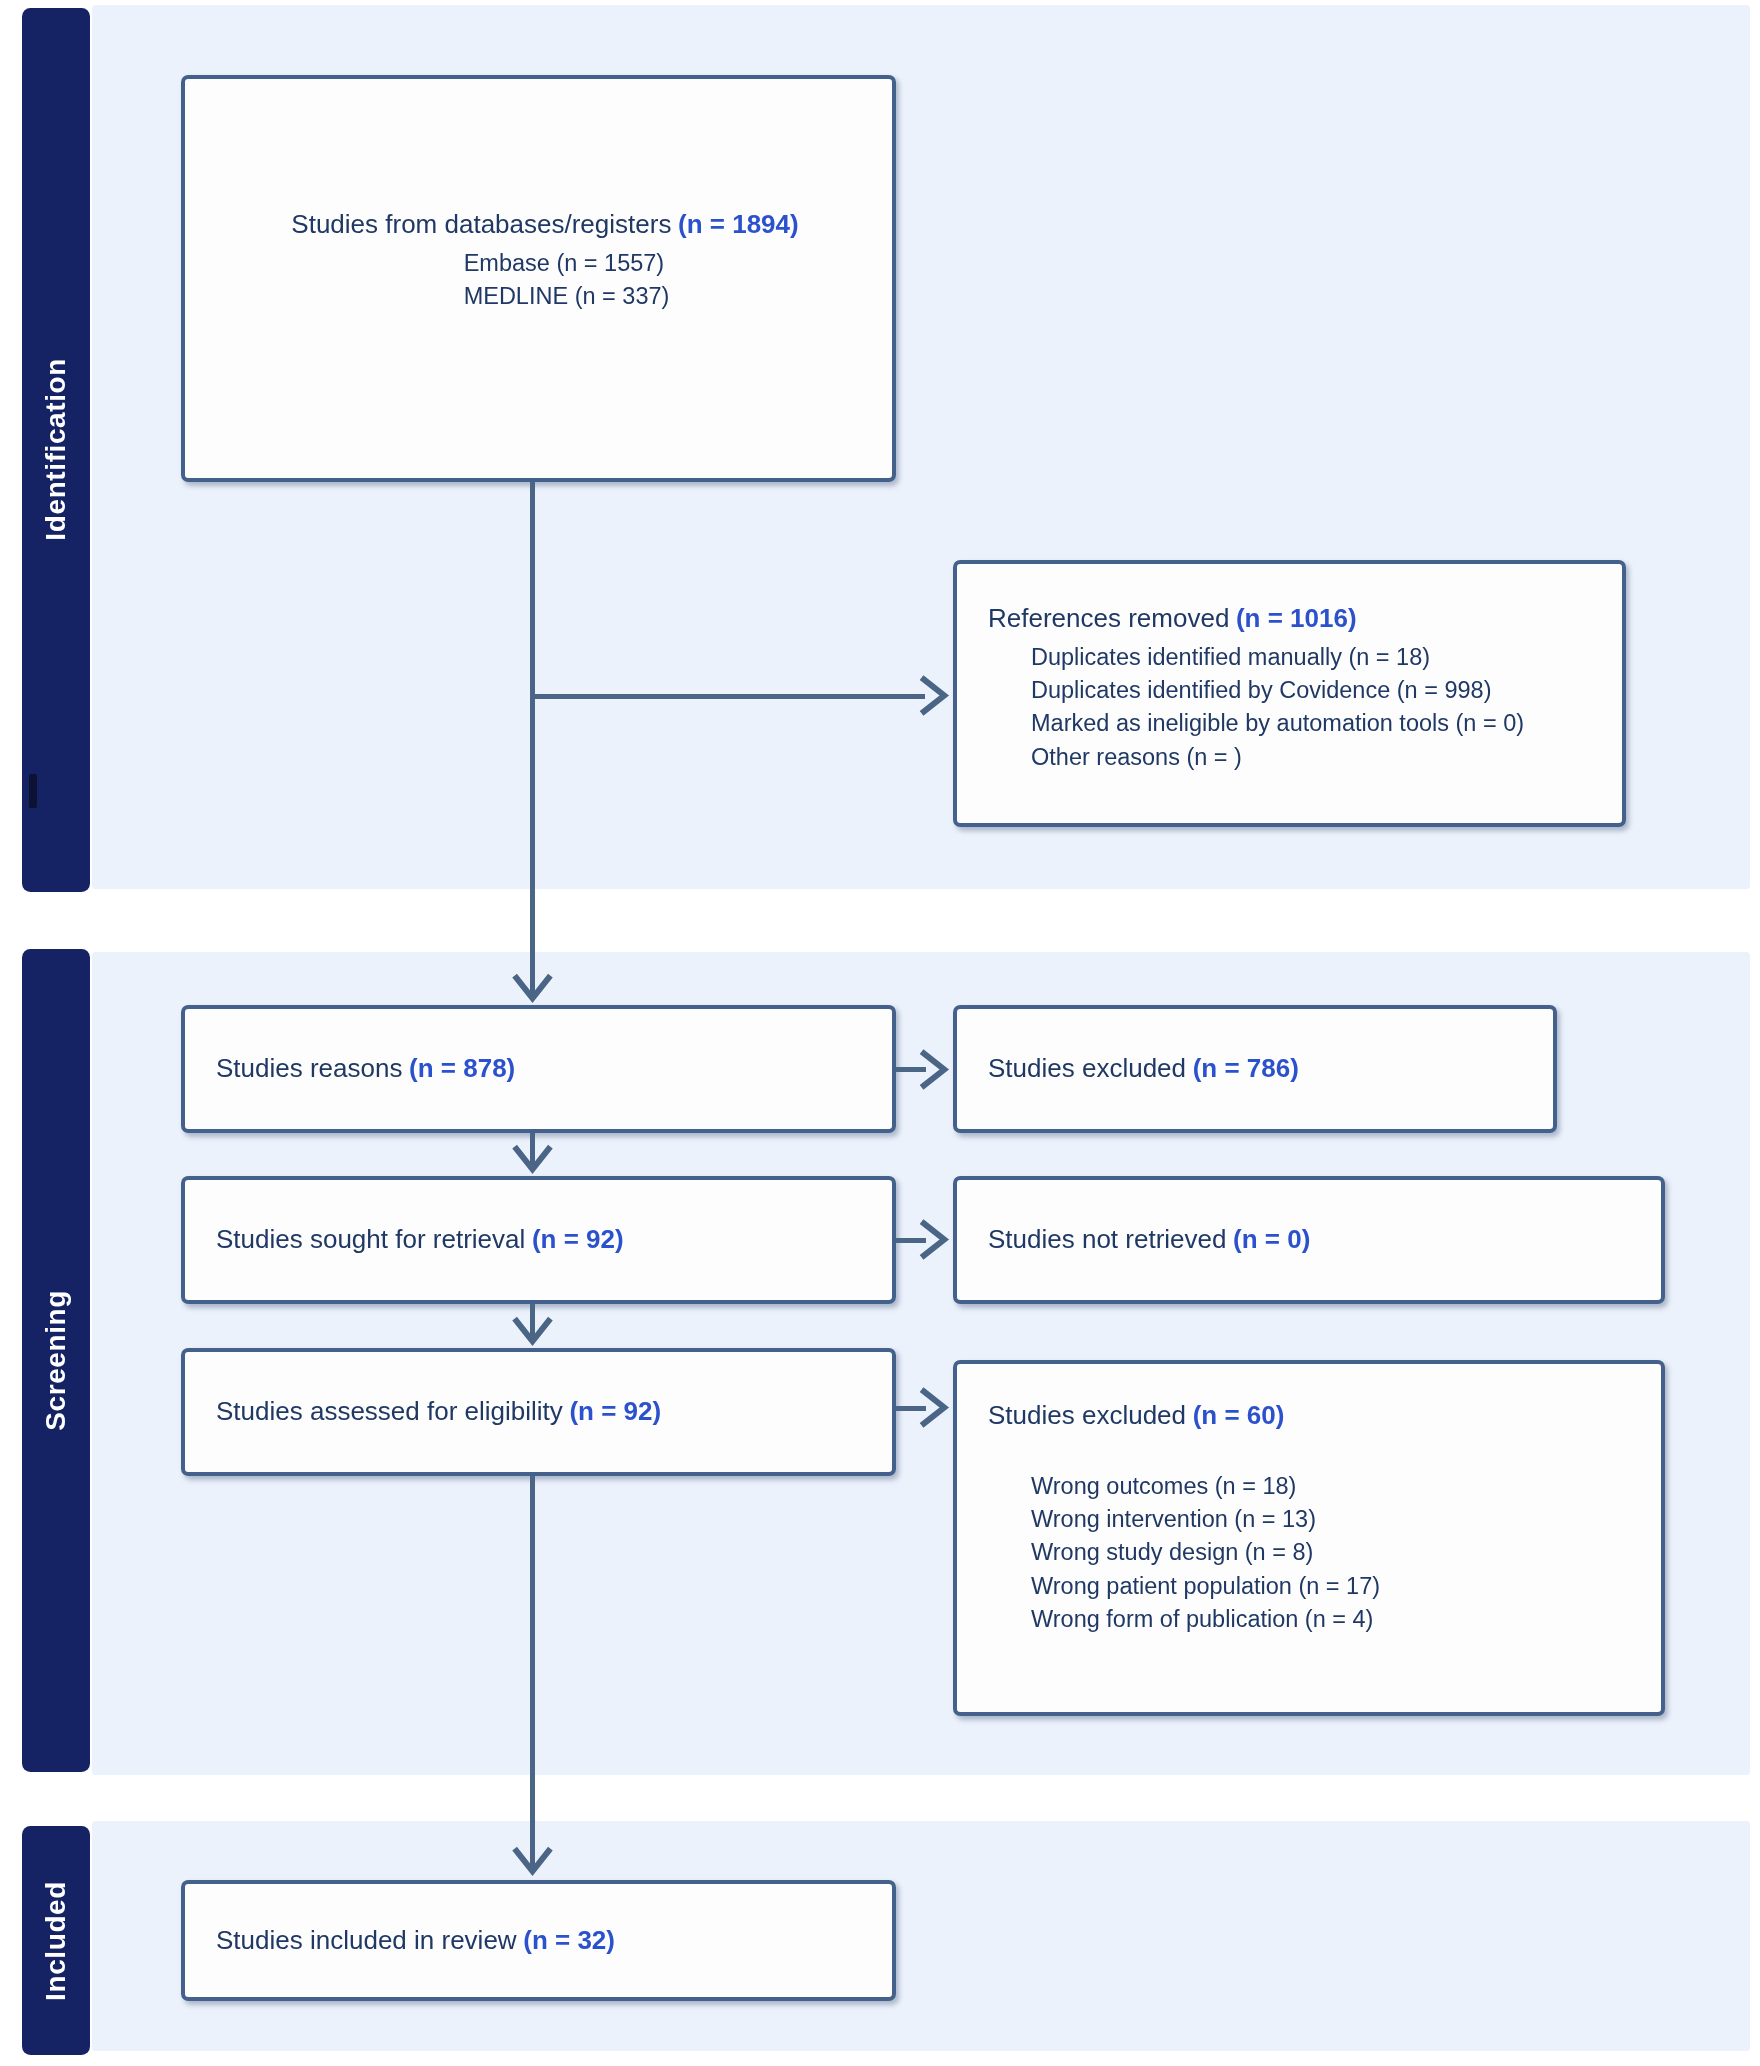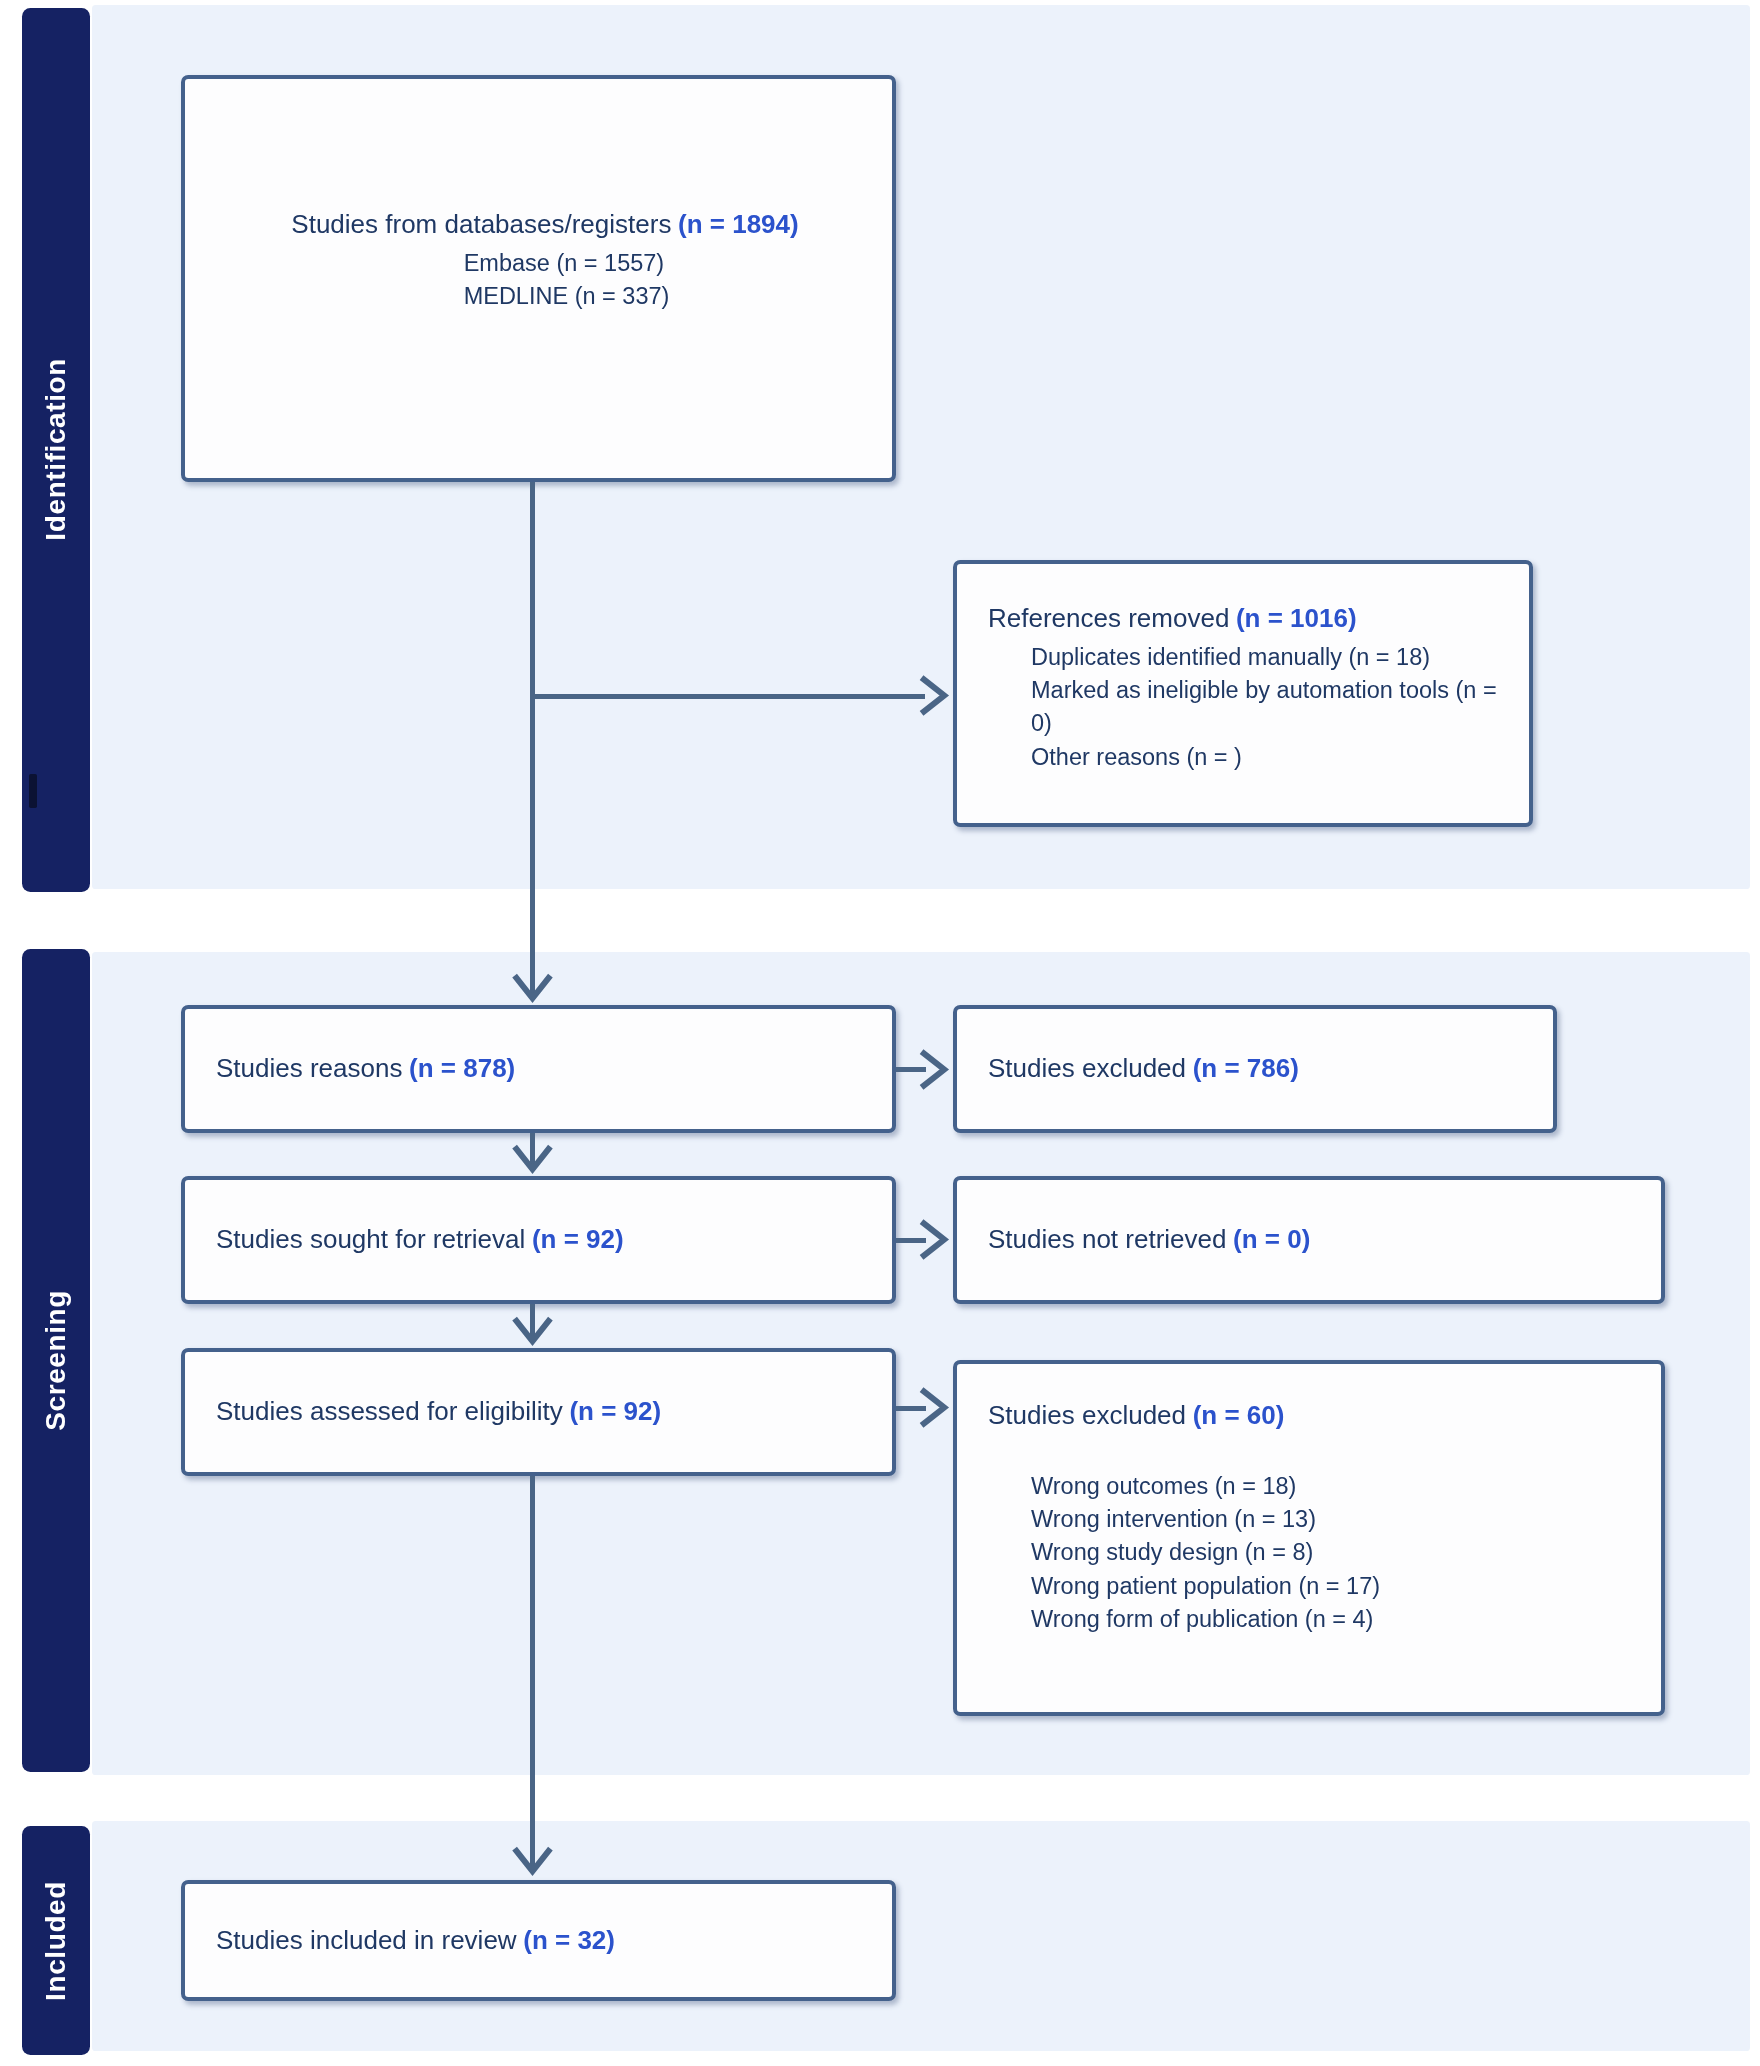--- a/index.html
+++ b/index.html
@@ -117,26 +117,27 @@
   <div class="box" style="left:181px; top:75px; width:715px; height:407px; padding-bottom:36px;align-items:center;">
     <div class="title">
       <span>Studies from databases/registers</span><span class="count">(n = 1894)</span>
     </div>
     <div class="sub-list">
         <div class="sub-line">Embase (n = 1557)</div>
         <div class="sub-line">MEDLINE (n = 337)</div>
       </div>
   </div>
 
-  <div class="box" style="left:953px; top:560px; width:580px; height:267px; padding-bottom:12px;">
+  <div class="box" style="left:953px; top:560px; width:673px; height:267px; padding-bottom:12px;">
     <div class="title">
       <span>References removed</span><span class="count">(n = 1016)</span>
     </div>
     <div class="sub-list">
         <div class="sub-line">Duplicates identified manually (n = 18)</div>
+        <div class="sub-line">Duplicates identified by Covidence (n = 998)</div>
         <div class="sub-line">Marked as ineligible by automation tools (n = 0)</div>
         <div class="sub-line">Other reasons (n = )</div>
       </div>
   </div>
 
   <div class="box" style="left:181px; top:1005px; width:715px; height:128px;">
     <div class="title">
       <span>Studies reasons</span><span class="count">(n = 878)</span>
     </div>
   </div>

